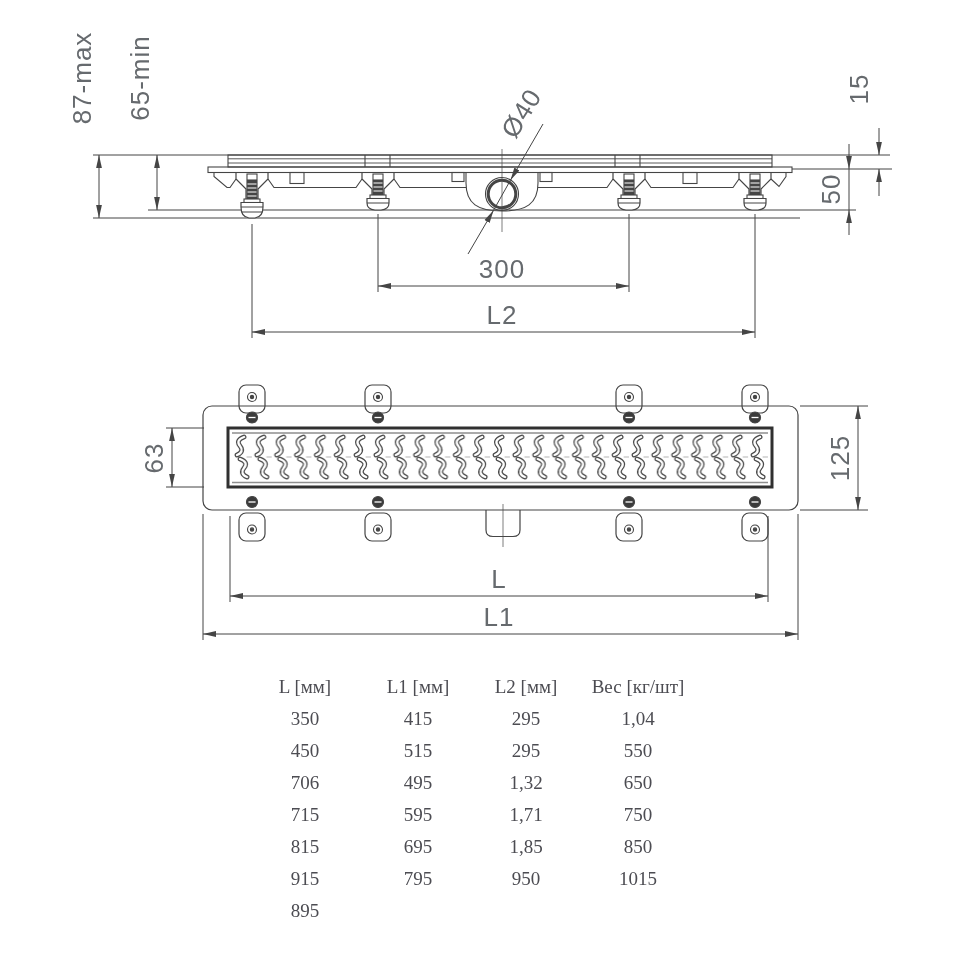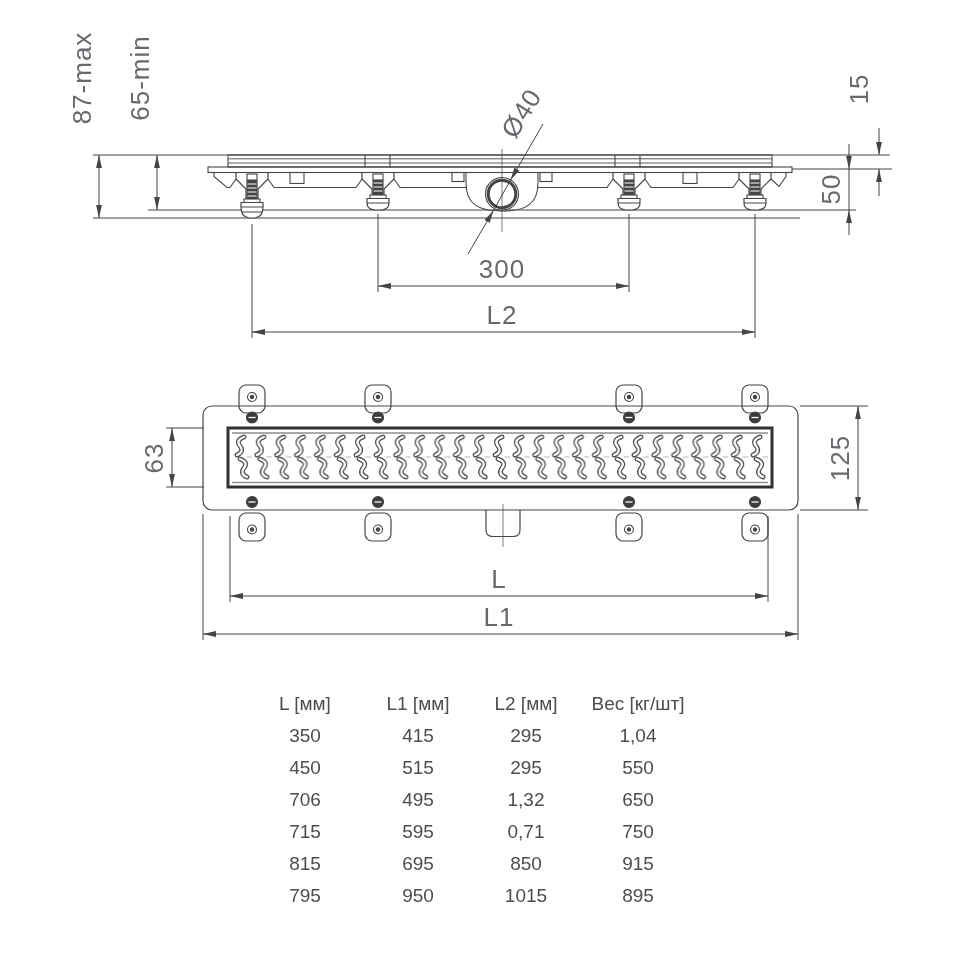--- a/index.html
+++ b/index.html
@@ -1,23 +1,23 @@
 <!DOCTYPE html>
 <html><head>
 <meta charset="utf-8">
 <style>
   html,body{margin:0;padding:0;background:#ffffff;}
   .page{position:relative;width:970px;height:970px;background:#fff;overflow:hidden;
         font-family:"Liberation Sans", sans-serif;}
   .drawing{position:absolute;left:0;top:0;}
   svg text{font-family:"Liberation Sans", sans-serif;fill:#666a6e;}
   .dimtxt{font-size:26px;letter-spacing:1px;}
-  .spec-table{position:absolute;left:248px;top:688px;display:grid;
+  .spec-table{position:absolute;left:248px;top:671px;display:grid;
         grid-template-columns:114px 112px 104px 120px;grid-auto-rows:32px;
-        color:#4c4c52;font-size:19px;}
+        color:#4c4c52;font-size:19px;font-family:Liberation Serif, serif;}
   .spec-table .cell{display:flex;align-items:center;justify-content:center;white-space:nowrap;}
   .spec-table .hdr{font-size:19px;color:#4c4c52;}
 </style>
 </head>
 <body>
 
 <div class="page">
 
 <svg class="drawing" width="970" height="660" viewBox="0 0 970 660">
   <defs>
@@ -200,25 +200,26 @@
   <div class="cell">295</div>
 
   <div class="cell">550</div>
   <div class="cell">706</div>
   <div class="cell">495</div>
   <div class="cell">1,32</div>
 
   <div class="cell">650</div>
   <div class="cell">715</div>
   <div class="cell">595</div>
-  <div class="cell">0,71</div>
+  <div class="cell">1,71</div>
 
   <div class="cell">750</div>
   <div class="cell">815</div>
   <div class="cell">695</div>
+  <div class="cell">1,85</div>
 
   <div class="cell">850</div>
   <div class="cell">915</div>
   <div class="cell">795</div>
 
   <div class="cell">950</div>
   <div class="cell">1015</div>
   <div class="cell">895</div>
 </div>
 

